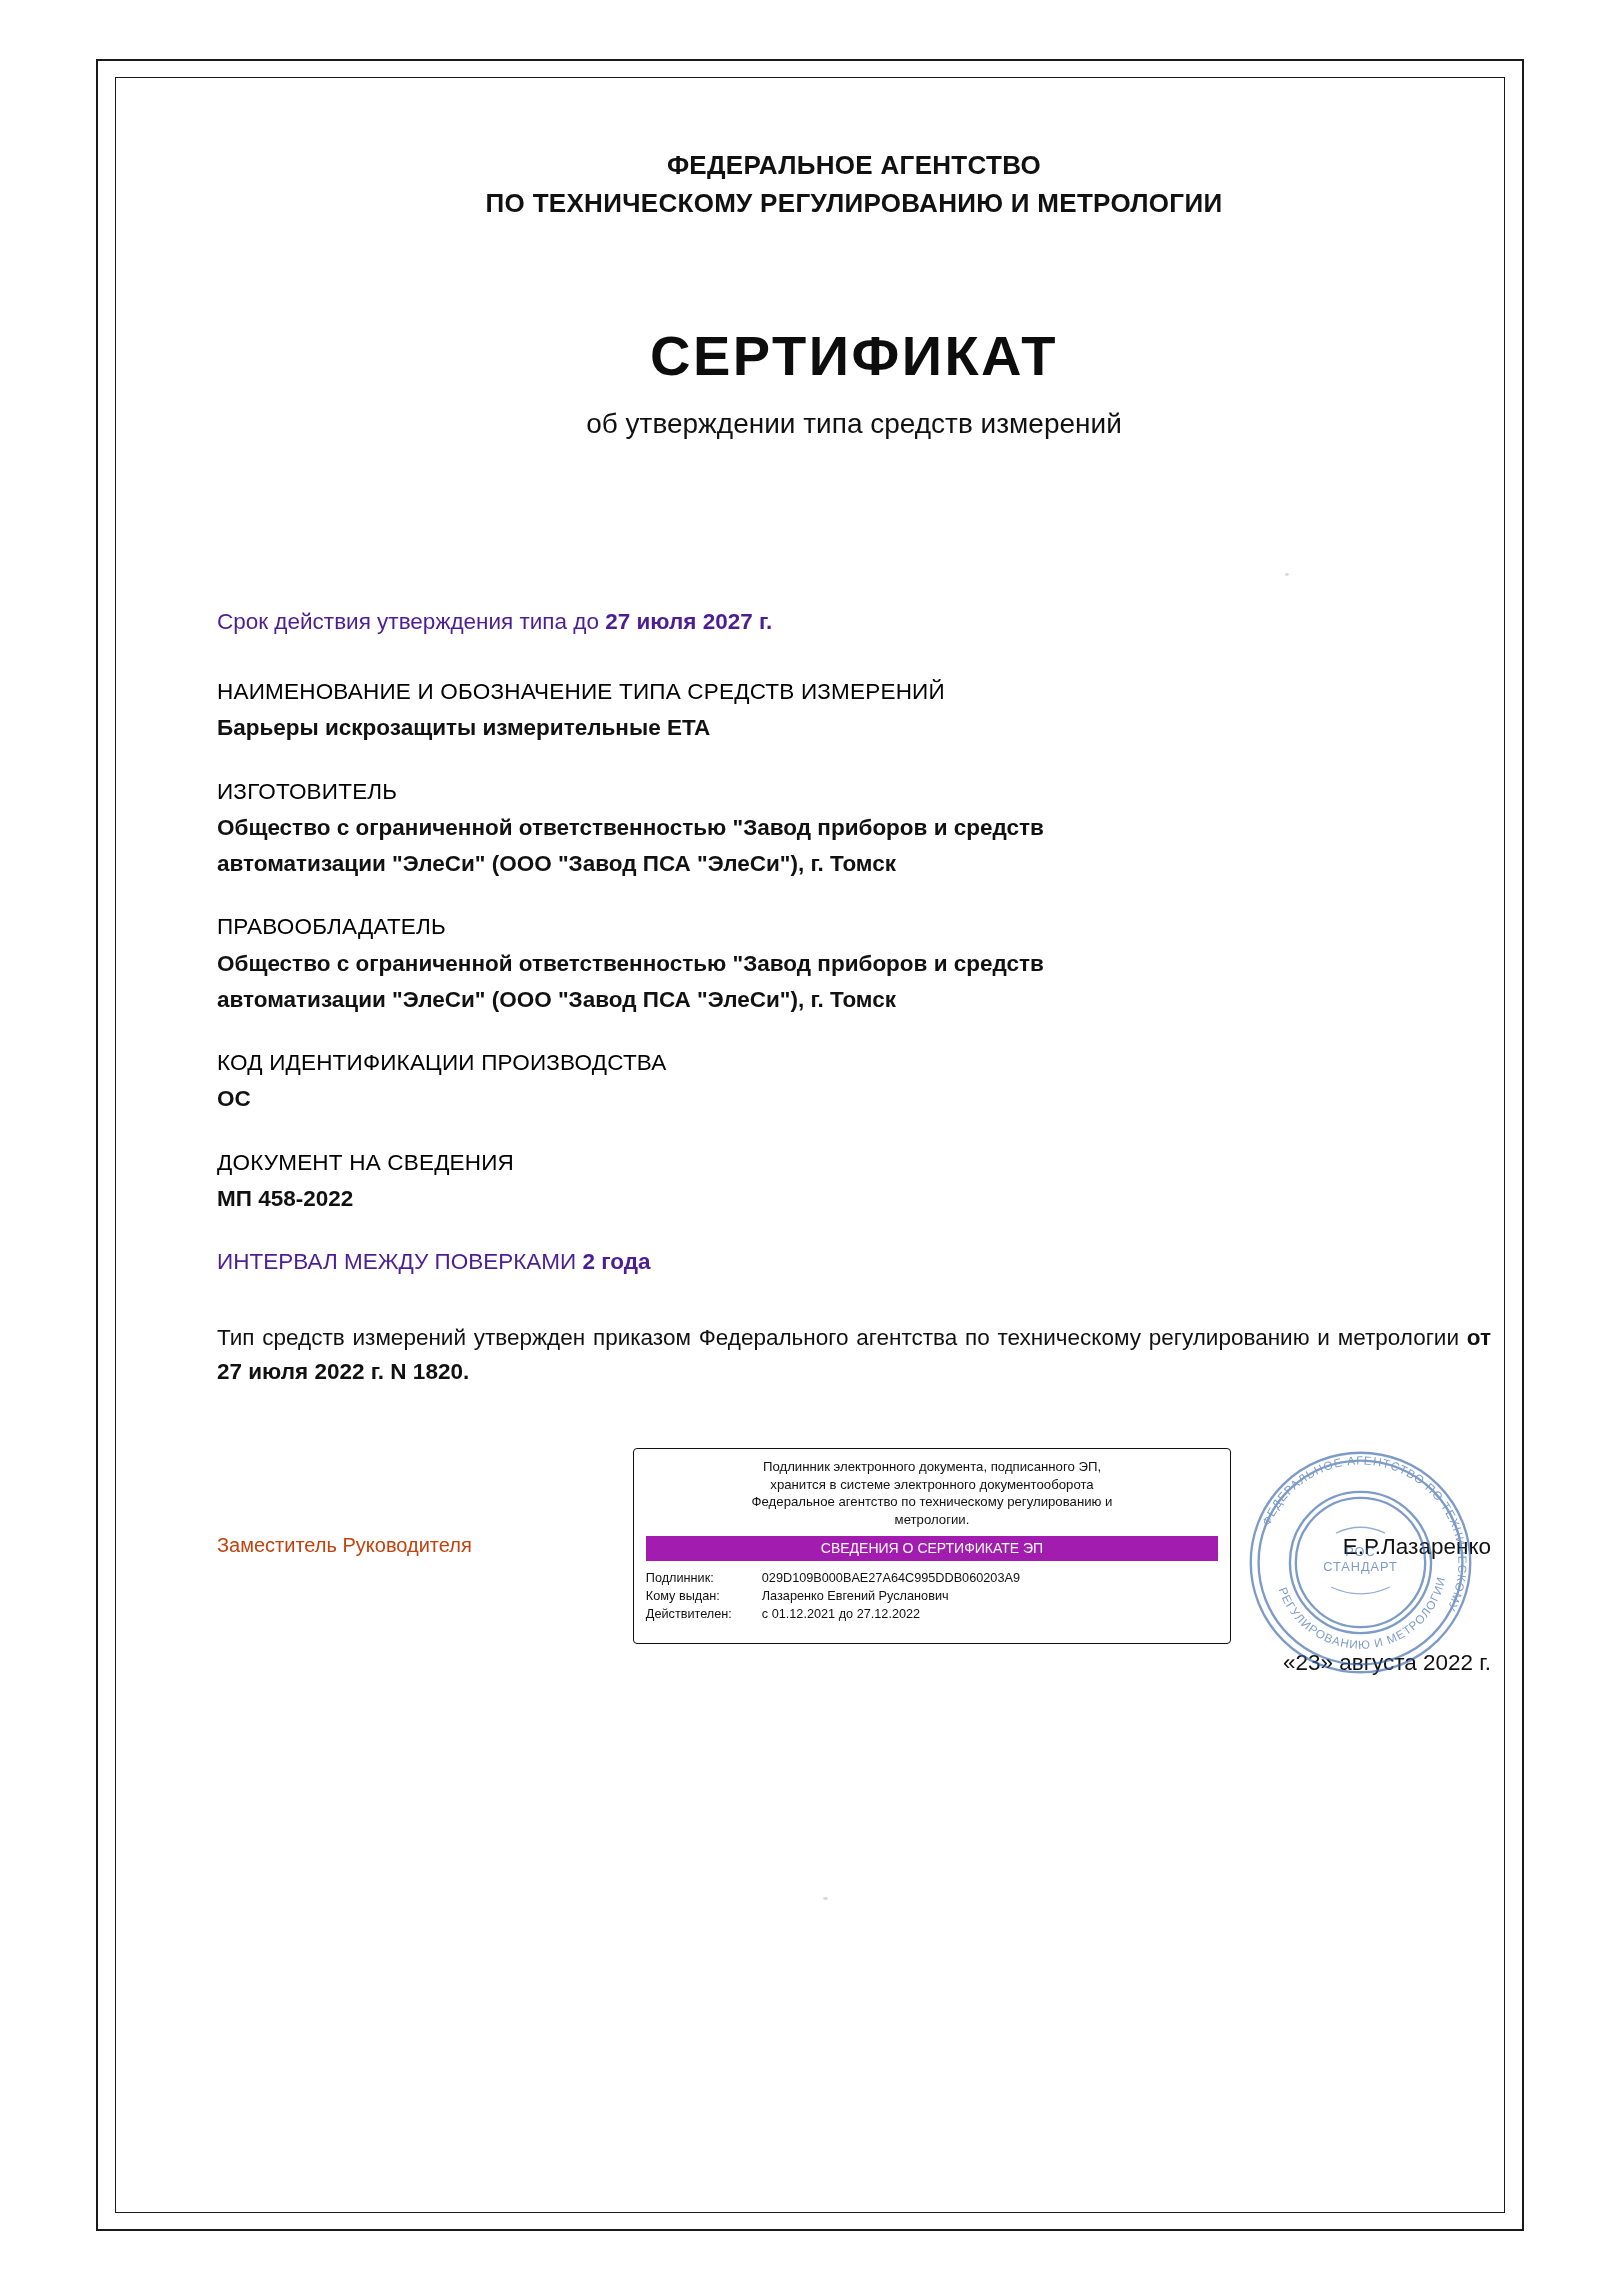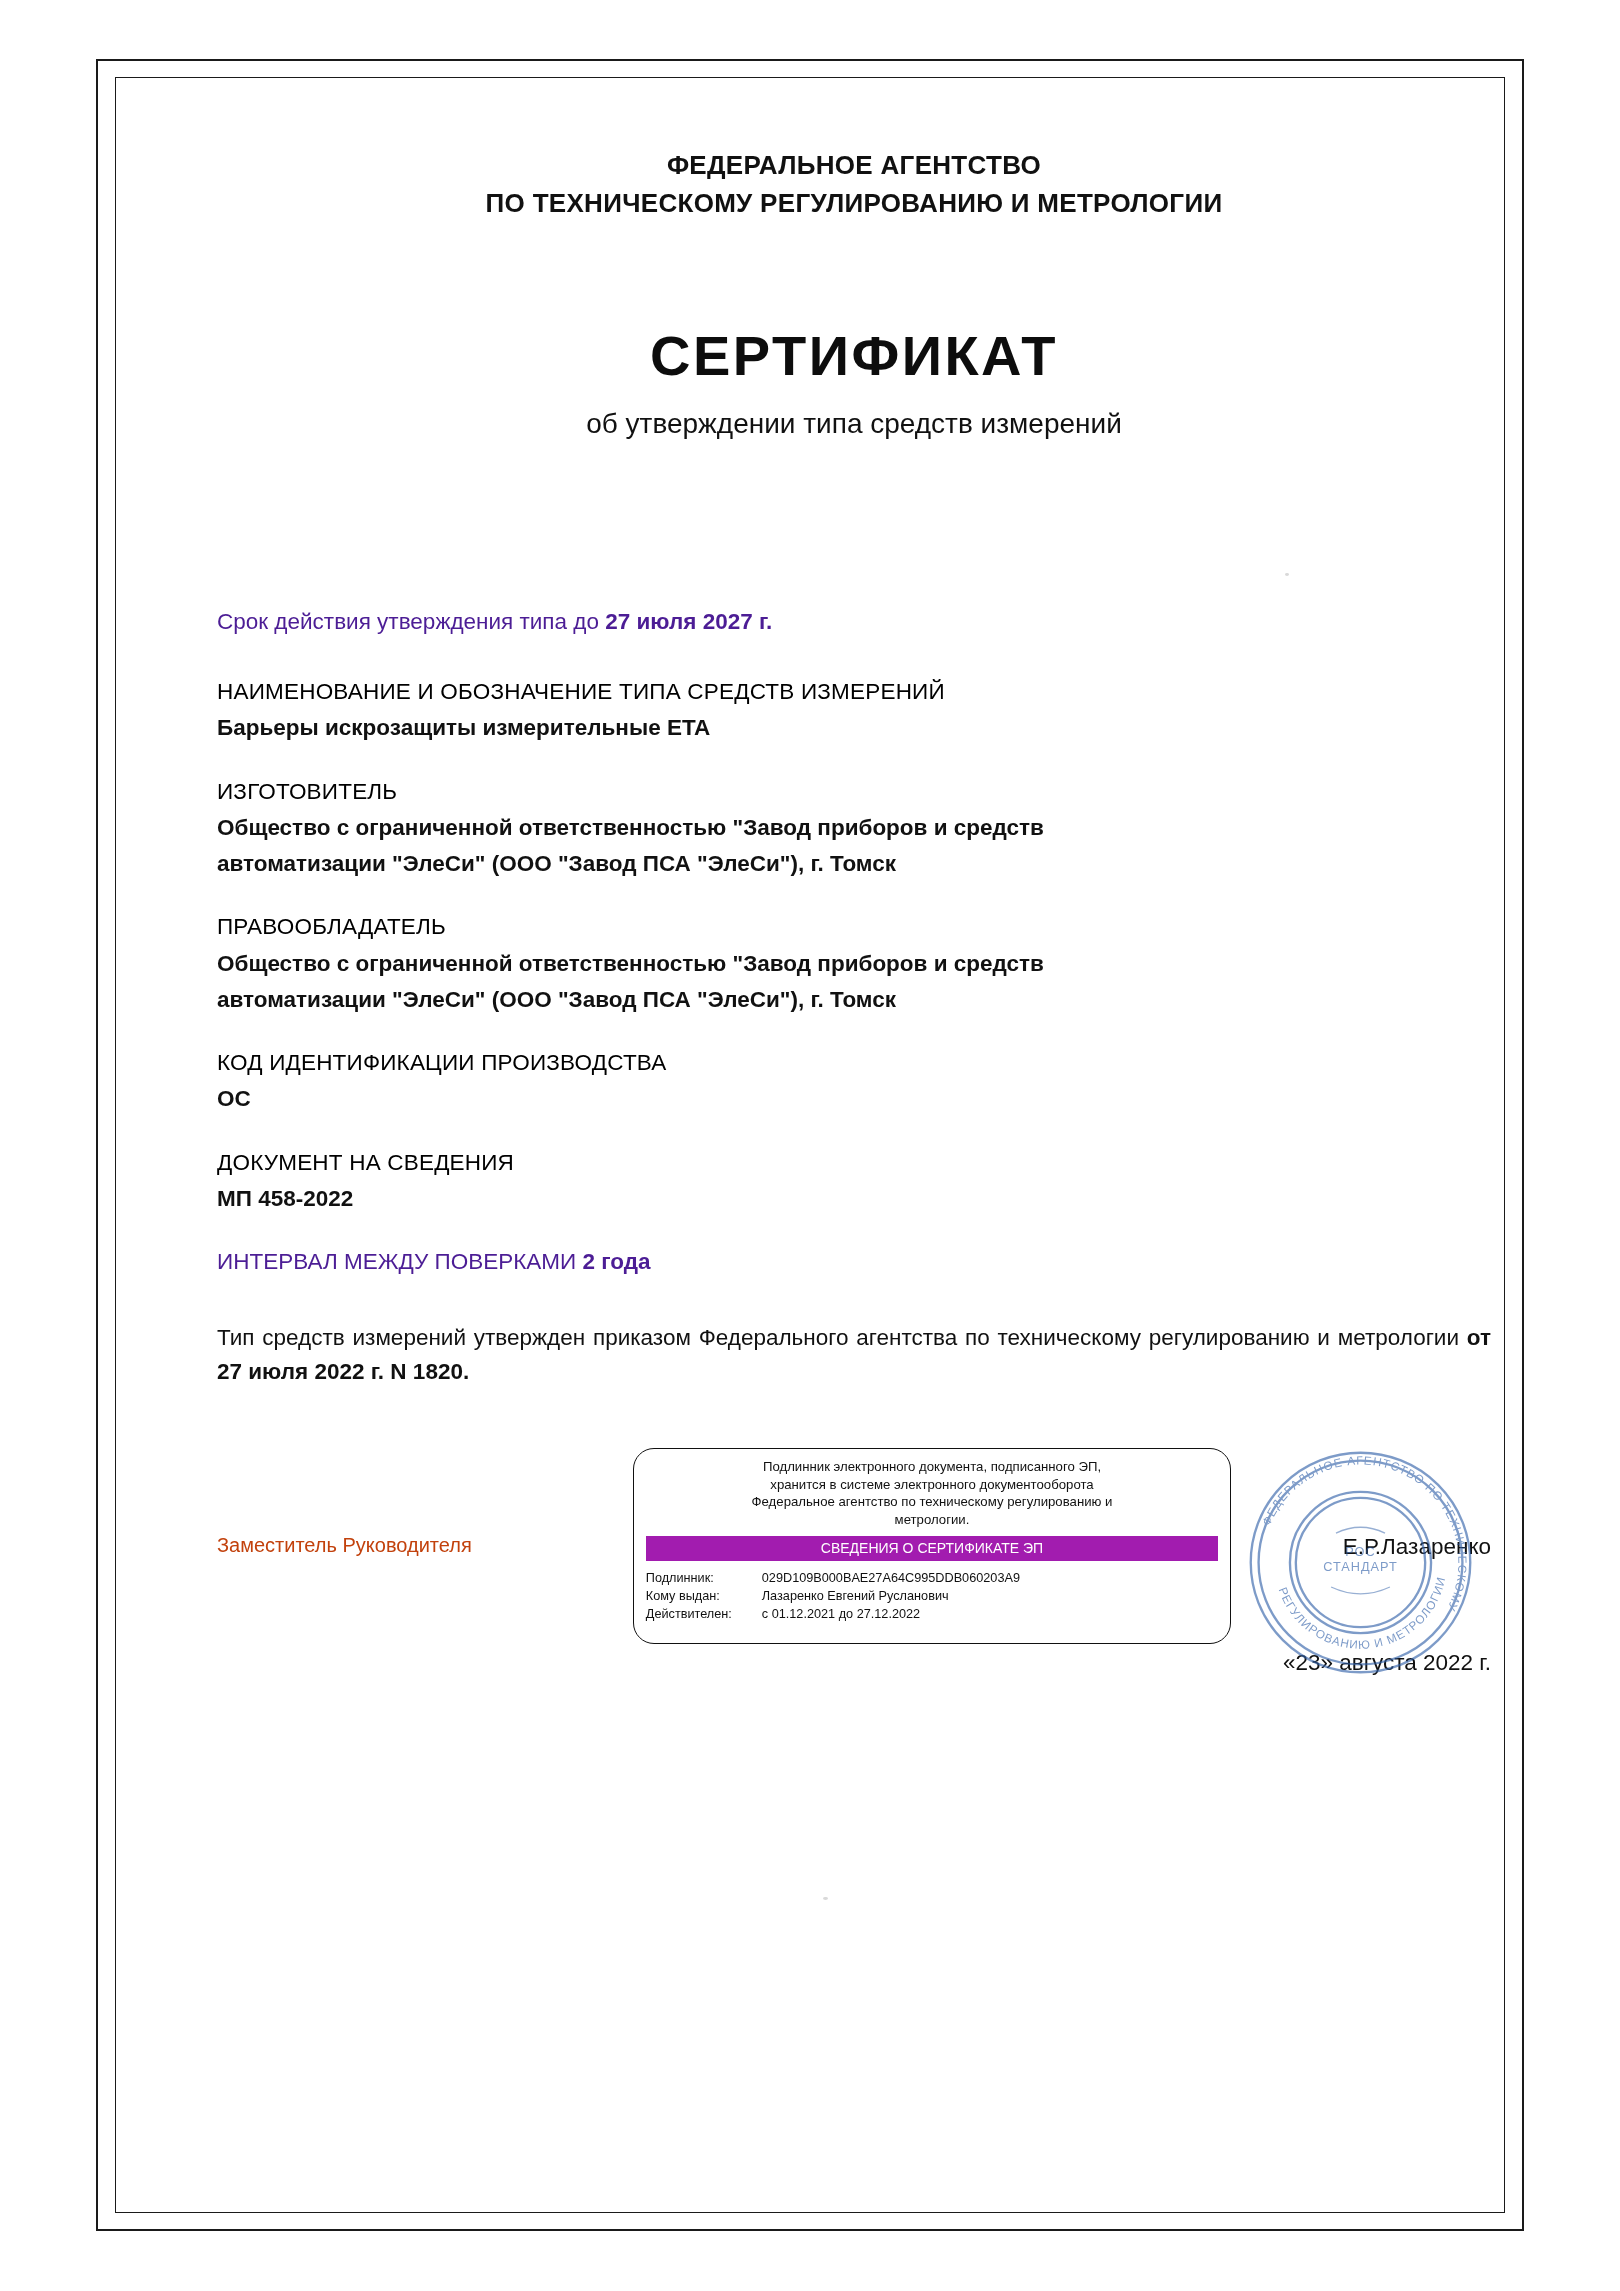--- a/index.html
+++ b/index.html
@@ -143,21 +143,21 @@
   }
 
   
   .esign {
     position: absolute;
     left: 416px;
     top: -9.8px;
     width: 598px;
     height: 196px;
     border: 1.5px solid #111;
-    border-radius: 21px;
+    border-radius: 4px;
     background: rgba(255,255,255,0.82);
     box-sizing: border-box;
     padding: 8.8px 11.8px 0 11.8px;
     z-index: 3;
   }
   .esign-head {
     text-align: center;
     font-size: 13.2px;
     line-height: 1.35;
     color: #111;

